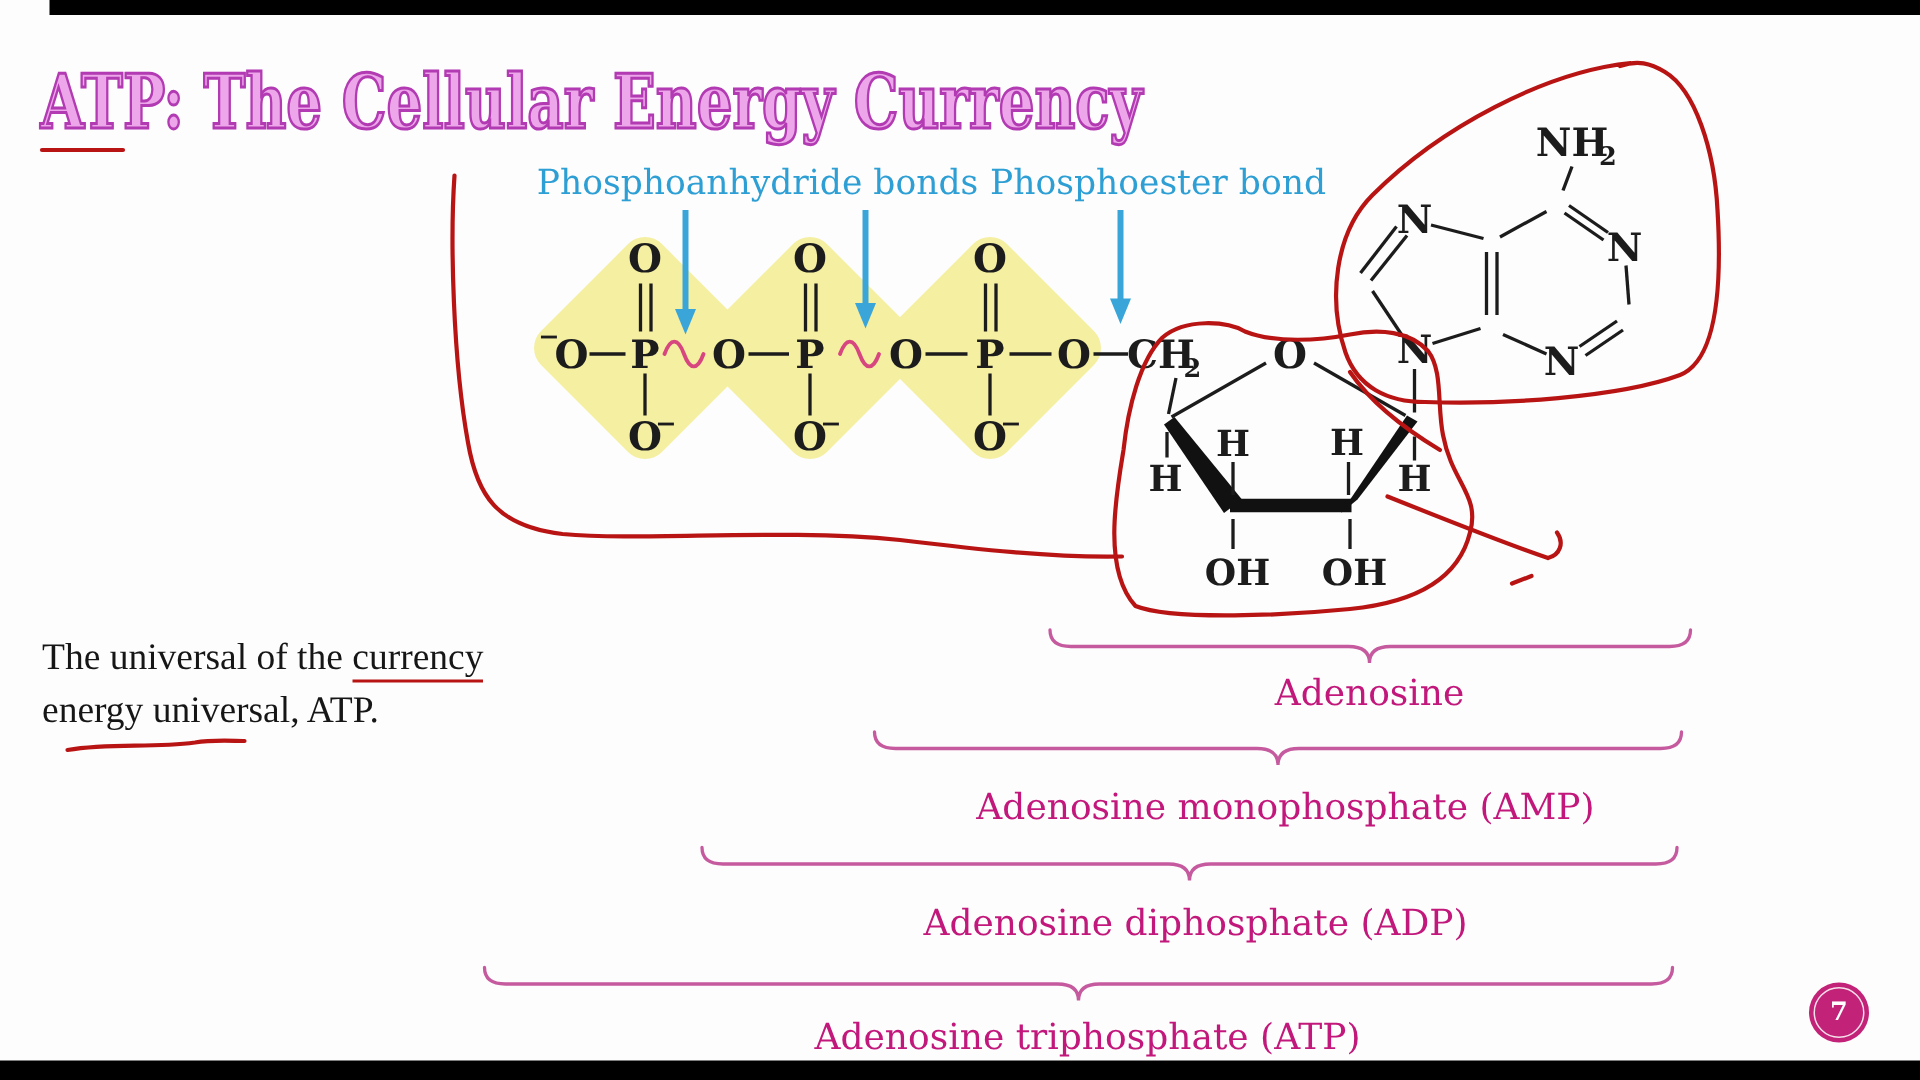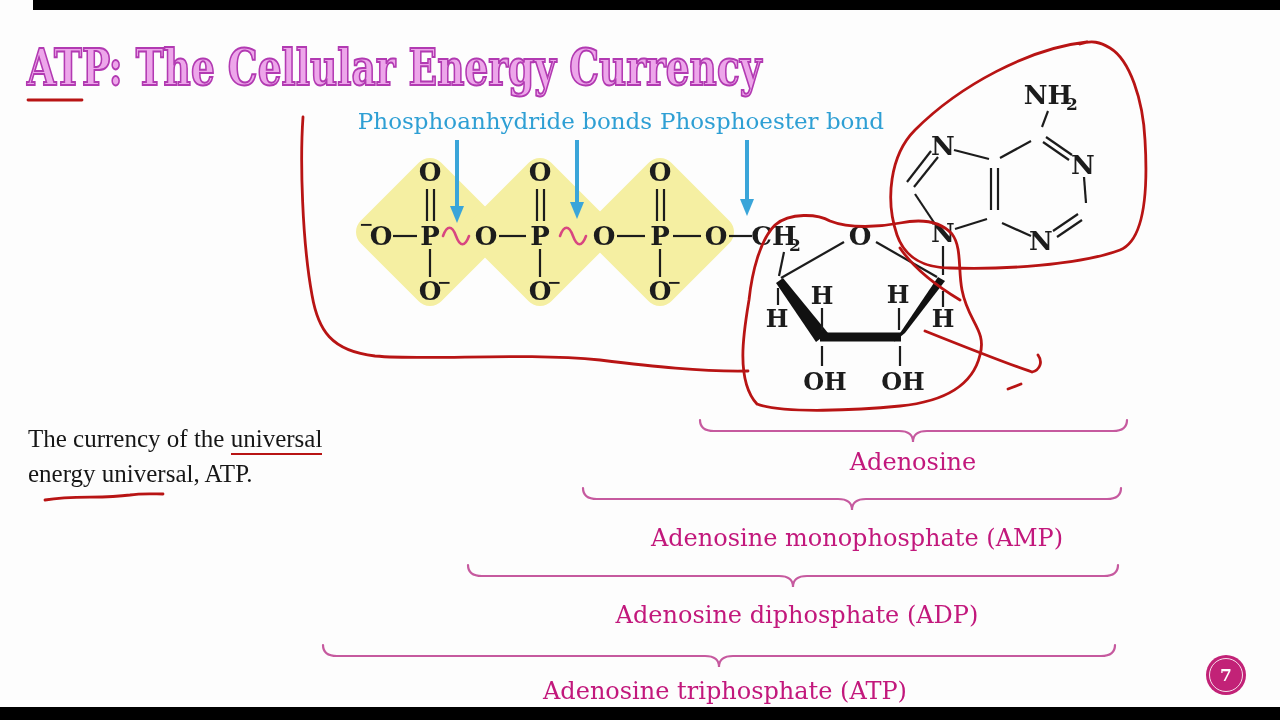--- a/index.html
+++ b/index.html
@@ -51,21 +51,21 @@
   .diamond{fill:#f5efa2;}
 </style>
 </head>
 <body>
 
 <div id="topbar" class="bar"></div>
 <div id="bottombar" class="bar"></div>
 
 <div id="title">ATP: The Cellular Energy Currency</div>
 
-<div id="caption"><span>The currency of the </span><span class="u">universal</span><br><span>energy universal, ATP.</span></div>
+<div id="caption"><span>The universal of the </span><span class="u">currency</span><br><span>energy universal, ATP.</span></div>
 
 <svg width="1280" height="720" viewBox="0 0 1280 720">
 
   <g>
     <rect class="diamond" x="373" y="175" width="114" height="114" rx="16" transform="rotate(45 430 232)"></rect>
     <rect class="diamond" x="483" y="175" width="114" height="114" rx="16" transform="rotate(45 540 232)"></rect>
     <rect class="diamond" x="603" y="175" width="114" height="114" rx="16" transform="rotate(45 660 232)"></rect>
   </g>
 
   <g>

